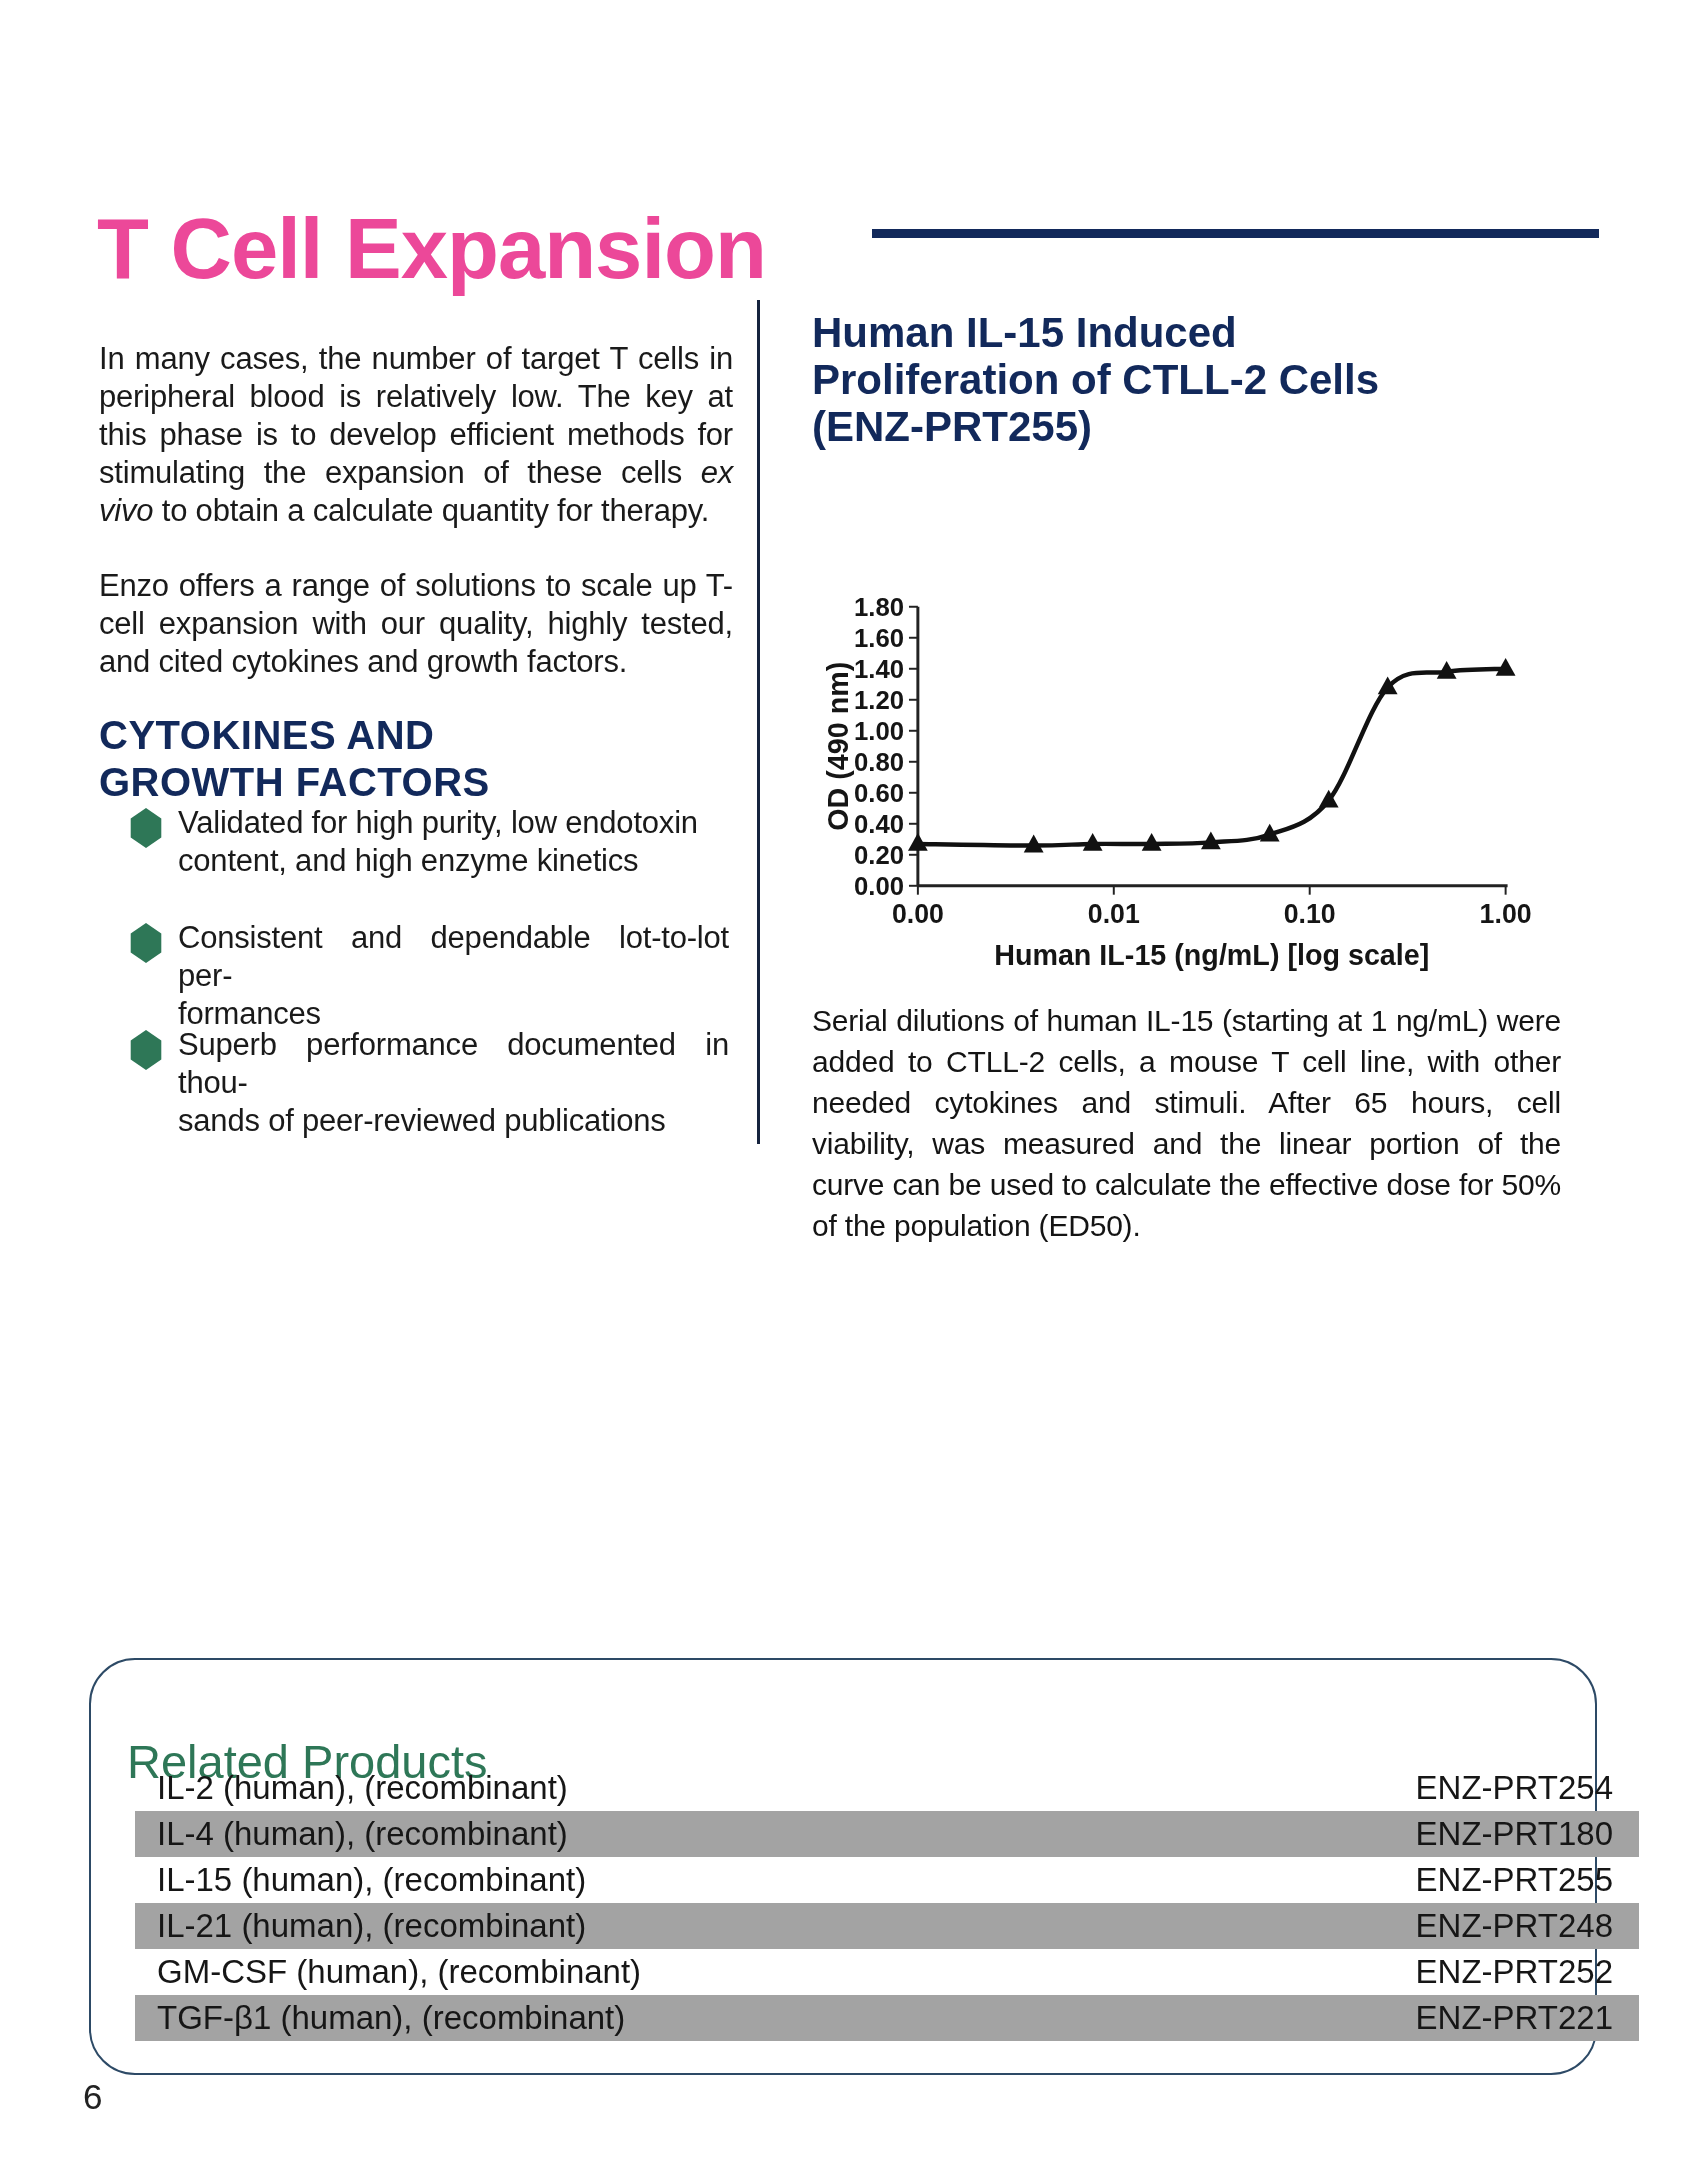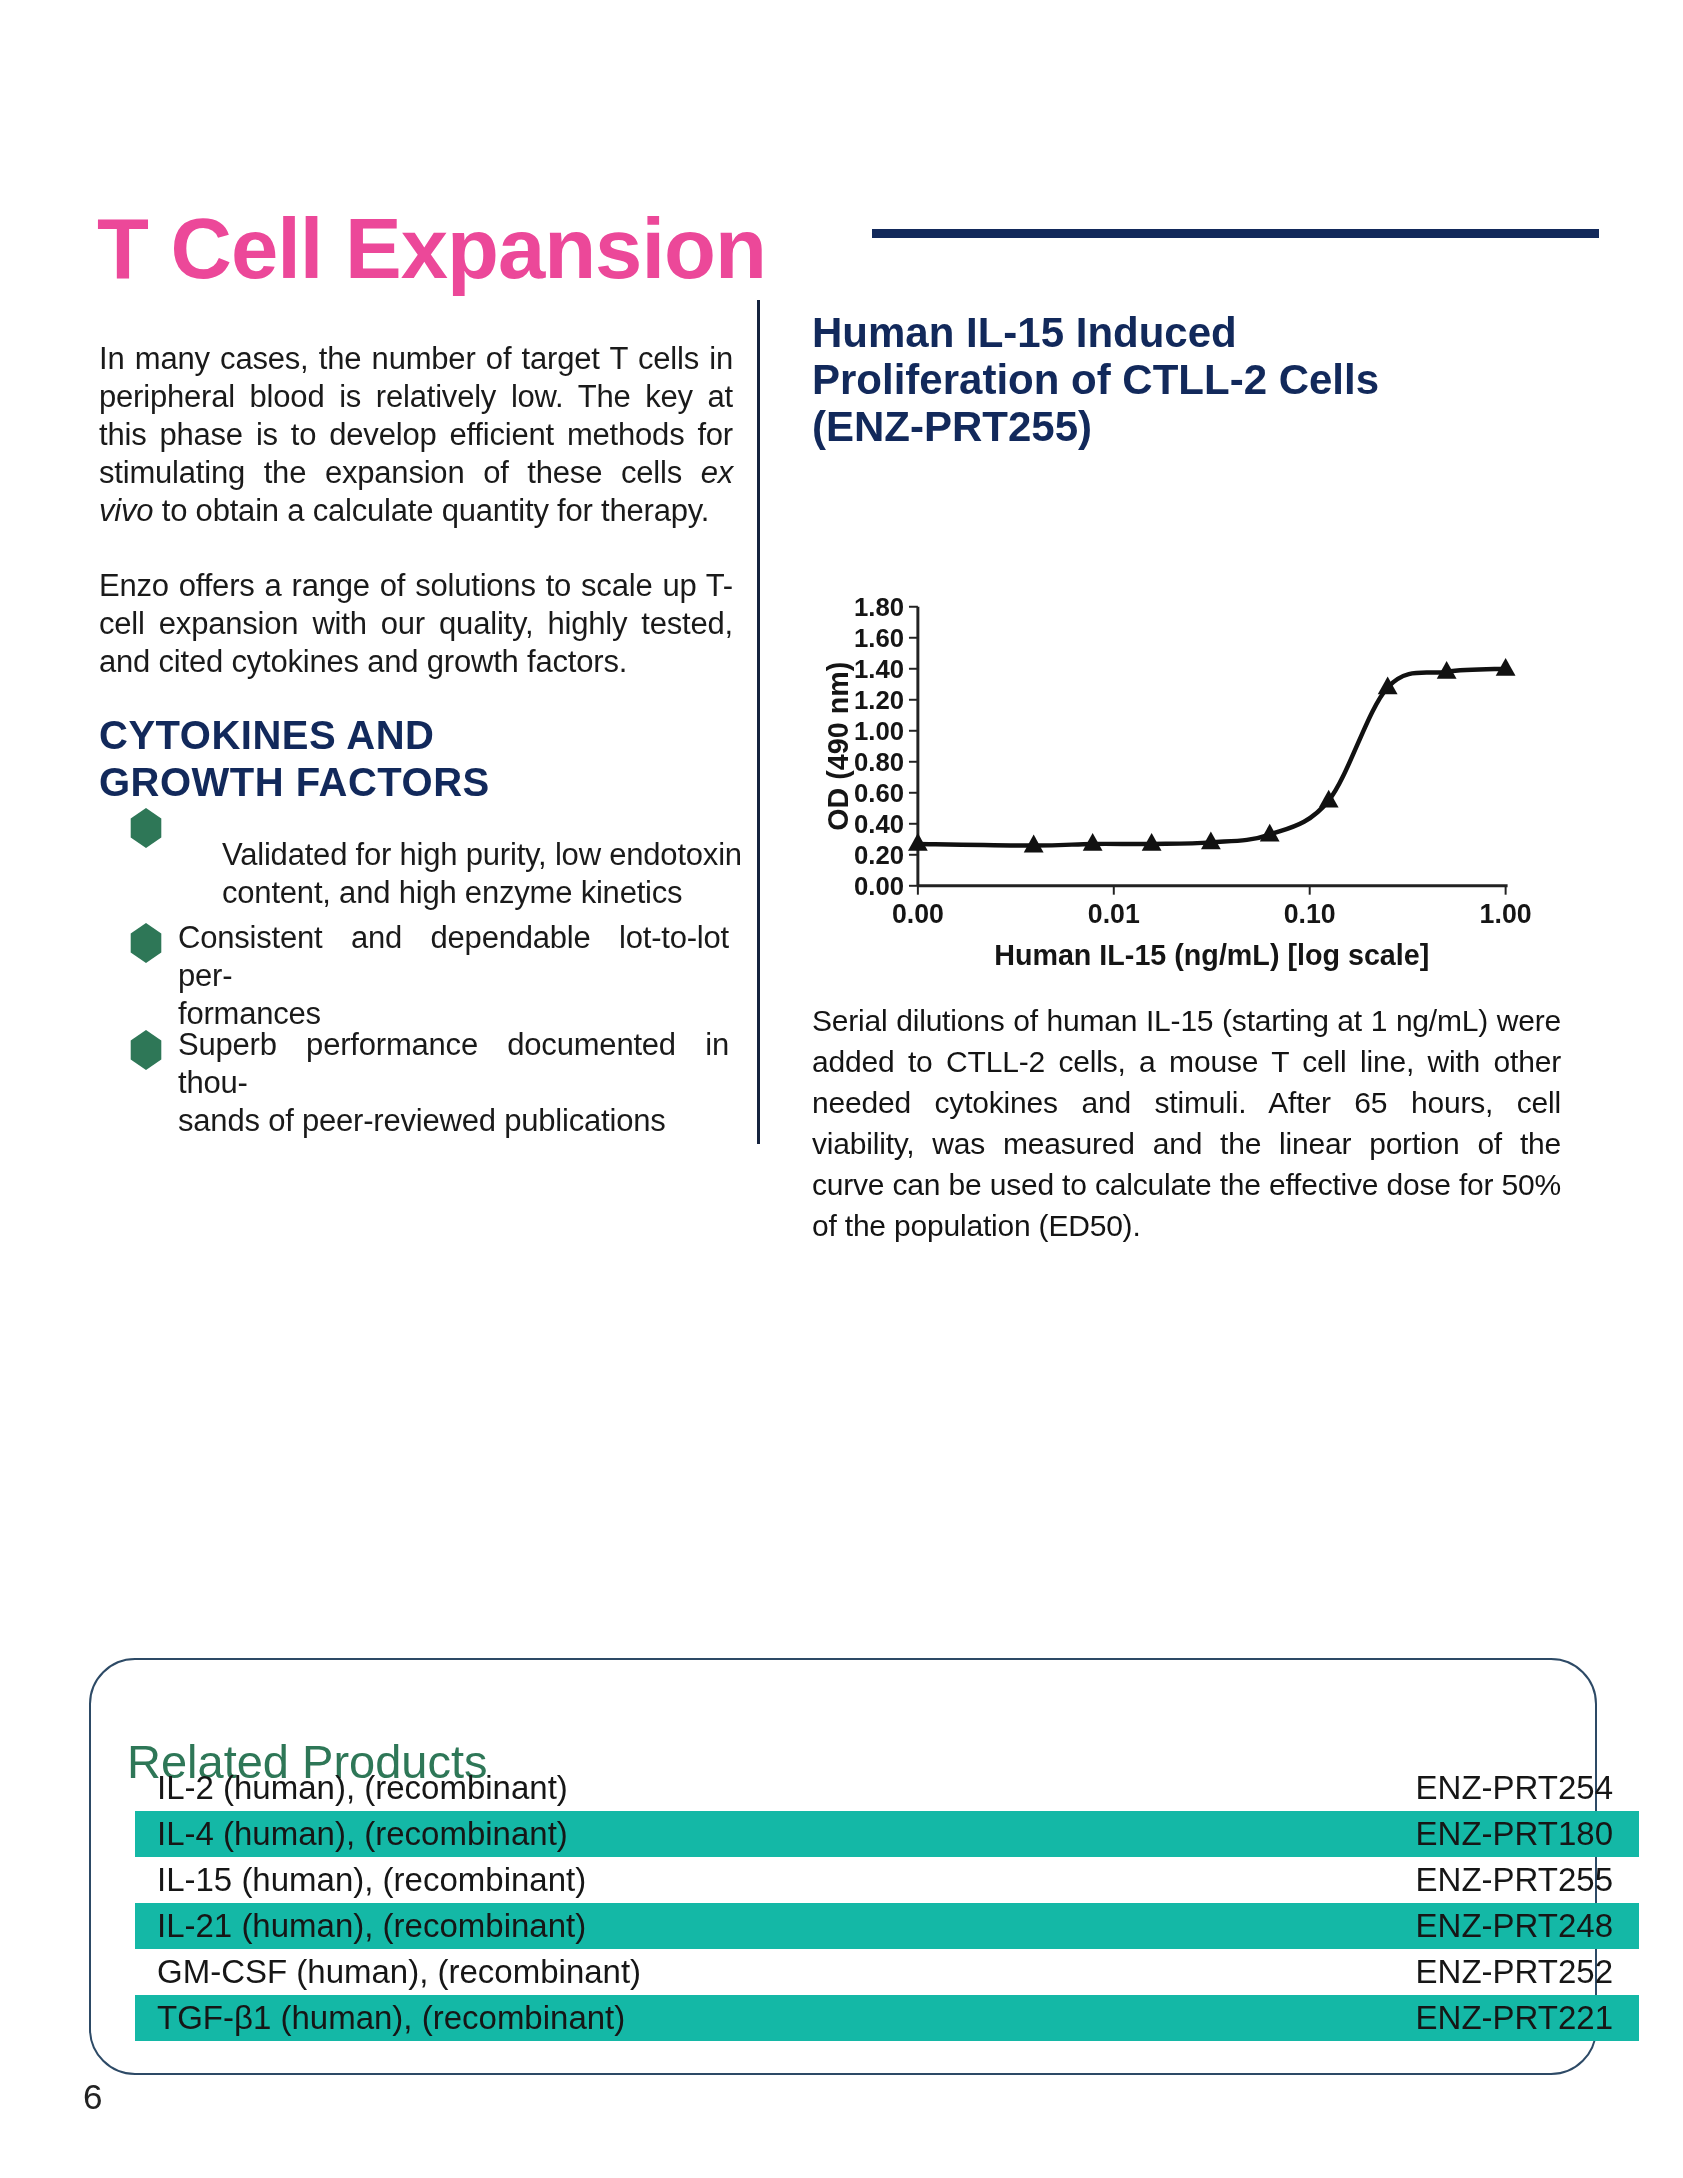--- a/index.html
+++ b/index.html
@@ -18,21 +18,21 @@
     color:#1a1a1a;letter-spacing:-0.2px;
   }
   .par1{top:309px;}
   .par2{top:536px;}
   .section-heading{
     left:99px;top:679px;font-size:40px;font-weight:bold;color:#12295b;
     line-height:47px;letter-spacing:0.5px;
   }
   .bullet-item{left:178px;width:551px;font-size:31px;line-height:38px;
     text-align:justify;letter-spacing:-0.2px;}
-  .b1{top:836px;margin-left:44px;} .b2{top:919px;} .b3{top:1026px;}
+  .b1{top:804px;} .b2{top:919px;} .b3{top:1026px;}
   .hex{
     width:34px;height:40px;background:#2e7757;
     clip-path:polygon(50% 0%,95% 26%,95% 74%,50% 100%,5% 74%,5% 26%);
   }
   .hx1{left:129px;top:808px;} .hx2{left:129px;top:923px;} .hx3{left:129px;top:1030px;}
   .col-divider{left:757px;top:300px;width:3px;height:844px;background:#16233e;}
   .figure-title{
     left:812px;top:309px;width:752px;text-align:left;font-size:42px;
     font-weight:bold;color:#12295b;line-height:47px;
   }
@@ -47,21 +47,21 @@
     border:2px solid #2d4a66;border-radius:46px;background:#ffffff;
   }
   .related-heading{
     left:127px;top:1699px;font-size:47px;font-weight:normal;color:#2e7757;line-height:1;
   }
   .products-table{left:91px;top:1765px;width:1504px;margin-left:44px;}
   .product-row{
     height:46px;line-height:46px;display:flex;justify-content:space-between;
     font-size:33px;padding:0 26px 0 22px;box-sizing:border-box;color:#161616;
   }
-  .product-row.gray{background:#14b8a6;}
+  .product-row.gray{background:#a3a3a3;}
   .page-number{left:83px;top:2079px;font-size:35px;color:#222;line-height:1;}
 </style>
 </head>
 <body>
 
 <h1 class="abs page-title">T Cell Expansion</h1>
 <div class="abs title-rule"></div>
 
 <p class="abs body-par par1"><span>In many cases, the number of target T cells in peripheral blood is relatively low. The key at this phase is to develop efficient methods for stimulating the expansion of these cells </span><i>ex vivo</i><span> to obtain a calculate quantity for therapy.</span></p>
 

